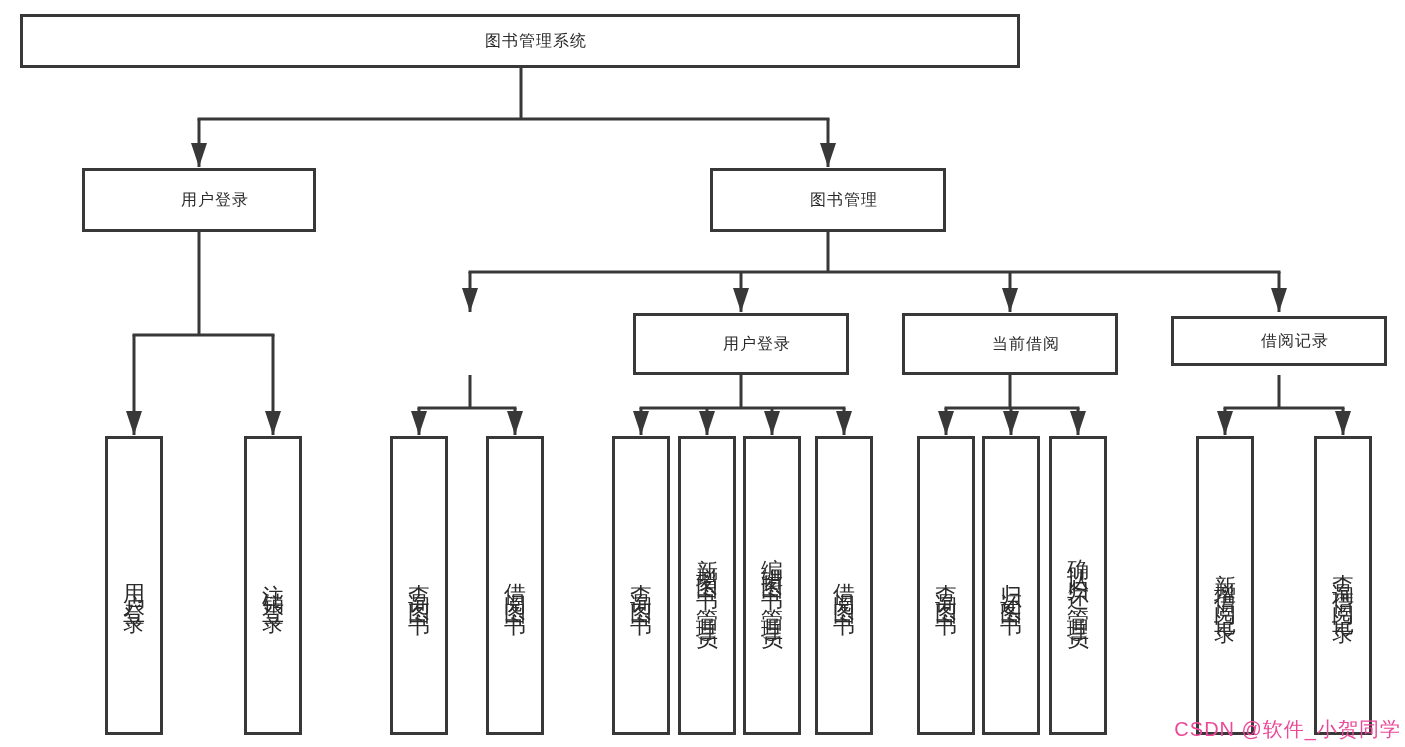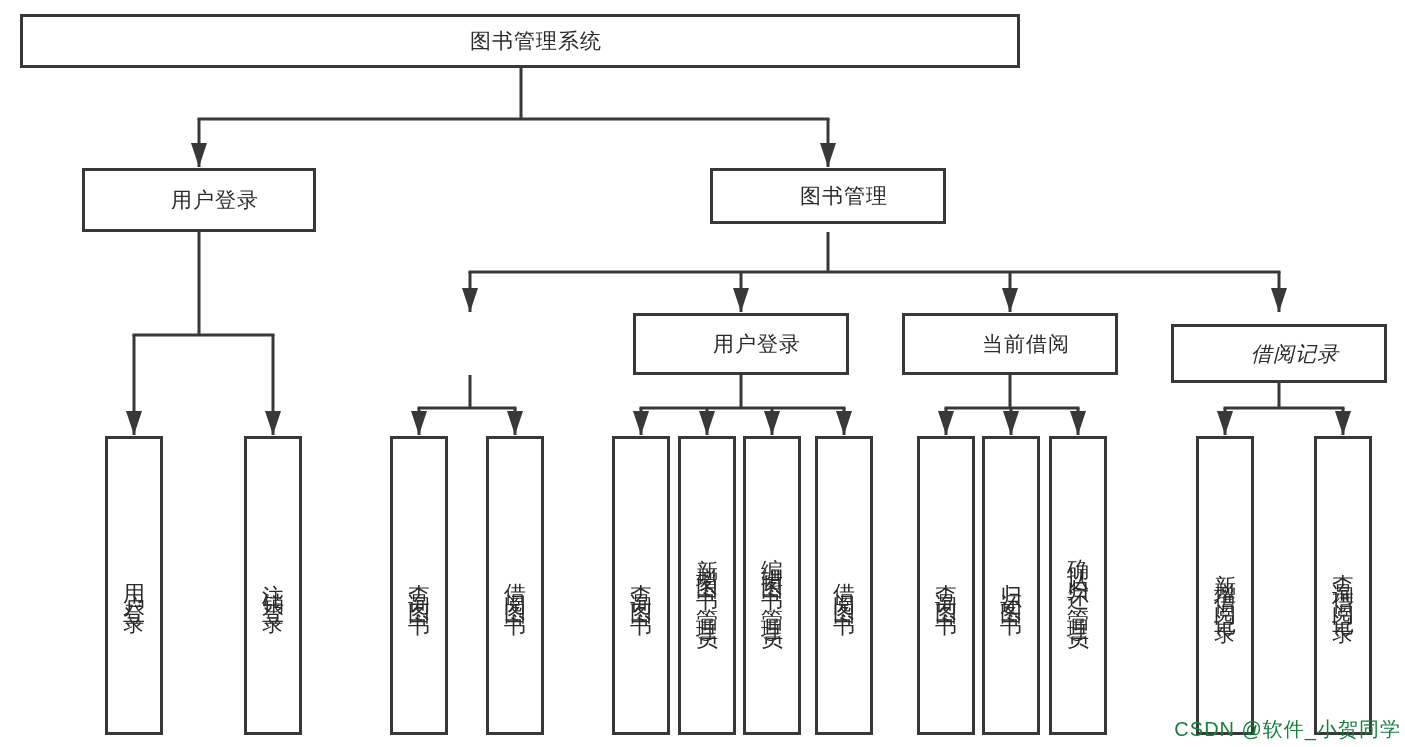--- a/index.html
+++ b/index.html
@@ -27,37 +27,37 @@
     box-sizing: border-box;
     border: 3px solid #383838;
     background: #ffffff;
     display: flex;
     align-items: center;
     justify-content: center;
     color: #2a2a2a;
     z-index: 1;
   }
   .node.h {
-    font-size: 21px;
+    font-size: 16px;
     letter-spacing: 1px;
     padding-left: 32px;
   }
   .node.leaf .vtext {
     writing-mode: vertical-lr;
     font-size: 22px;
     letter-spacing: 10px;
     line-height: 1;
     white-space: nowrap;
   }
   .watermark {
     position: absolute;
     right: 4px;
     bottom: 4px;
     font-size: 20px;
-    color: #15803d;
+    color: #ec4899;
     z-index: 2;
     letter-spacing: 1px;
   }
 </style>
 </head>
 <body>
 
 <div class="stage">
 
   <svg class="connectors" width="1405" height="747" viewBox="0 0 1405 747">
@@ -99,25 +99,25 @@
 
       <path d="M1279,375 V409.5 M1223.5,408 H1344.5"></path>
       <line x1="1225" y1="408" x2="1225" y2="435" marker-end="url(#ah)"></line>
       <line x1="1343" y1="408" x2="1343" y2="435" marker-end="url(#ah)"></line>
     </g>
   </svg>
 
   <div class="node h" style="left:20px; top:14px; width:1000px; height:54px;">图书管理系统</div>
 
   <div class="node h" style="left:82px; top:168px; width:234px; height:64px;">用户登录</div>
-  <div class="node h" style="left:710px; top:168px; width:236px; height:56px;">图书管理</div>
+  <div class="node h" style="left:710px; top:168px; width:236px; height:64px;">图书管理</div>
 
   <div class="node h" style="left:633px; top:313px; width:216px; height:62px;">用户登录</div>
   <div class="node h" style="left:902px; top:313px; width:216px; height:62px;text-align:center;">当前借阅</div>
-  <div class="node h" style="left:1171px; top:324px; width:216px; height:59px;font-style:italic;">借阅记录</div>
+  <div class="node h" style="left:1171px; top:316px; width:216px; height:50px;">借阅记录</div>
 
   <div class="node leaf" style="left:105px; top:436px; width:58px; height:299px;">
     <span class="vtext">用户登录</span>
   </div>
   <div class="node leaf" style="left:244px; top:436px; width:58px; height:299px;">
     <span class="vtext">注销登录</span>
   </div>
 
   <div class="node leaf" style="left:390px; top:436px; width:58px; height:299px;">
     <span class="vtext">查询图书</span>

